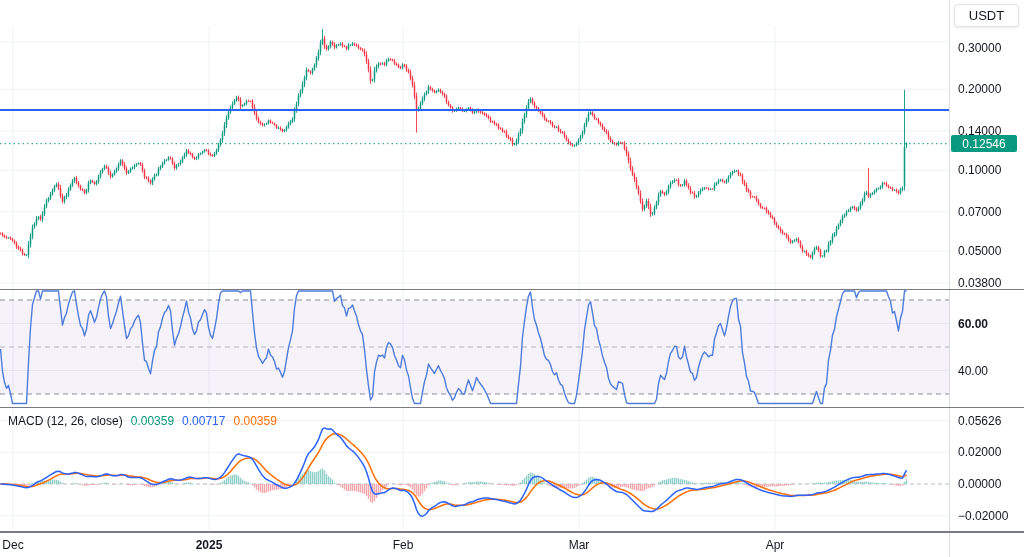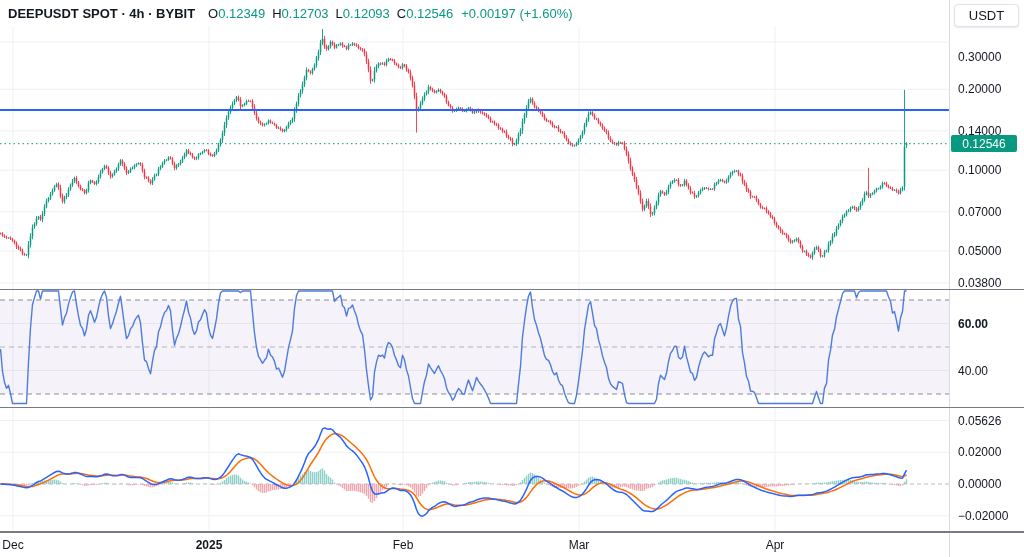--- a/index.html
+++ b/index.html
@@ -95,30 +95,30 @@
         <polyline points="0.5,349.0 2.5,371.3 4.5,382.3 6.5,388.3 8.5,385.3 10.5,393.5 12.5,403.5 14.5,403.5 16.5,403.5 18.5,403.5 20.5,403.5 22.5,403.5 24.5,403.5 26.5,403.5 28.5,362.2 30.5,328.0 32.5,304.5 34.5,297.6 36.5,291.0 38.5,291.0 40.5,299.1 42.5,291.0 44.5,291.0 46.5,291.0 48.5,291.0 50.5,291.0 52.5,291.0 54.5,291.0 56.5,291.0 58.5,291.0 60.5,308.4 62.5,325.1 64.5,317.6 66.5,313.2 68.5,304.1 70.5,297.4 72.5,291.9 74.5,291.0 76.5,304.6 78.5,316.0 80.5,325.4 82.5,328.3 84.5,335.7 86.5,329.2 88.5,315.3 90.5,310.7 92.5,316.0 94.5,322.2 96.5,317.3 98.5,307.3 100.5,299.2 102.5,294.0 104.5,291.0 106.5,297.1 108.5,315.9 110.5,328.6 112.5,323.7 114.5,317.1 116.5,311.2 118.5,303.0 120.5,296.1 122.5,310.6 124.5,325.4 126.5,338.6 128.5,335.6 130.5,328.9 132.5,326.4 134.5,320.9 136.5,317.5 138.5,315.3 140.5,322.9 142.5,343.1 144.5,360.1 146.5,361.6 148.5,368.5 150.5,373.8 152.5,361.2 154.5,350.3 156.5,346.7 158.5,331.8 160.5,326.8 162.5,318.2 164.5,312.6 166.5,310.6 168.5,305.5 170.5,310.8 172.5,330.5 174.5,345.2 176.5,338.1 178.5,333.8 180.5,326.6 182.5,317.4 184.5,310.0 186.5,301.0 188.5,312.1 190.5,318.1 192.5,328.9 194.5,334.4 196.5,330.8 198.5,321.9 200.5,319.8 202.5,314.5 204.5,309.7 206.5,313.2 208.5,327.3 210.5,335.2 212.5,338.4 214.5,329.2 216.5,318.7 218.5,303.4 220.5,292.9 222.5,291.0 224.5,291.0 226.5,291.0 228.5,291.0 230.5,291.0 232.5,291.0 234.5,291.0 236.5,291.0 238.5,291.0 240.5,292.6 242.5,291.0 244.5,291.0 246.5,291.0 248.5,291.0 250.5,291.0 252.5,312.4 254.5,333.2 256.5,347.5 258.5,356.4 260.5,359.7 262.5,363.3 264.5,360.3 266.5,357.7 268.5,349.2 270.5,355.0 272.5,356.9 274.5,361.5 276.5,369.1 278.5,368.0 280.5,372.4 282.5,377.2 284.5,371.3 286.5,359.3 288.5,347.7 290.5,339.7 292.5,330.8 294.5,308.4 296.5,295.6 298.5,291.0 300.5,291.0 302.5,291.0 304.5,291.0 306.5,291.0 308.5,291.0 310.5,291.0 312.5,291.0 314.5,291.0 316.5,291.0 318.5,291.0 320.5,291.0 322.5,291.0 324.5,291.0 326.5,291.0 328.5,291.0 330.5,291.0 332.5,291.0 334.5,301.3 336.5,298.3 338.5,297.3 340.5,295.2 342.5,305.6 344.5,307.8 346.5,316.0 348.5,308.4 350.5,307.9 352.5,305.0 354.5,310.9 356.5,315.9 358.5,324.8 360.5,330.9 362.5,334.7 364.5,349.7 366.5,369.6 368.5,385.9 370.5,400.0 372.5,396.7 374.5,372.1 376.5,362.1 378.5,355.1 380.5,356.4 382.5,355.0 384.5,358.1 386.5,347.3 388.5,342.5 390.5,343.8 392.5,347.3 394.5,355.5 396.5,359.9 398.5,365.7 400.5,367.7 402.5,355.3 404.5,359.8 406.5,369.9 408.5,376.0 410.5,387.5 412.5,398.6 414.5,403.5 416.5,403.5 418.5,403.5 420.5,403.5 422.5,392.2 424.5,381.7 426.5,375.1 428.5,364.0 430.5,367.6 432.5,370.6 434.5,373.5 436.5,369.3 438.5,365.7 440.5,370.6 442.5,374.0 444.5,378.6 446.5,387.7 448.5,392.4 450.5,395.6 452.5,400.3 454.5,397.8 456.5,392.3 458.5,388.6 460.5,390.4 462.5,394.1 464.5,394.1 466.5,386.1 468.5,380.0 470.5,385.4 472.5,390.8 474.5,384.9 476.5,377.4 478.5,381.2 480.5,384.0 482.5,386.5 484.5,389.8 486.5,393.7 488.5,398.1 490.5,403.5 492.5,403.5 494.5,403.5 496.5,403.5 498.5,403.5 500.5,403.5 502.5,403.5 504.5,403.5 506.5,403.5 508.5,403.5 510.5,403.5 512.5,403.5 514.5,403.5 516.5,403.5 518.5,384.1 520.5,366.3 522.5,337.0 524.5,321.0 526.5,306.6 528.5,296.0 530.5,291.9 532.5,307.2 534.5,319.5 536.5,325.2 538.5,332.9 540.5,338.5 542.5,346.8 544.5,355.6 546.5,359.3 548.5,360.4 550.5,364.8 552.5,371.5 554.5,374.8 556.5,372.7 558.5,380.0 560.5,384.3 562.5,385.6 564.5,393.0 566.5,398.5 568.5,402.7 570.5,403.5 572.5,403.5 574.5,403.5 576.5,395.1 578.5,381.4 580.5,366.5 582.5,350.8 584.5,329.7 586.5,317.3 588.5,305.0 590.5,301.7 592.5,312.9 594.5,325.4 596.5,328.7 598.5,339.7 600.5,346.6 602.5,355.9 604.5,362.2 606.5,367.4 608.5,378.3 610.5,383.8 612.5,386.4 614.5,387.9 616.5,389.5 618.5,381.7 620.5,382.3 622.5,383.5 624.5,394.4 626.5,402.6 628.5,403.5 630.5,403.5 632.5,403.5 634.5,403.5 636.5,403.5 638.5,403.5 640.5,403.5 642.5,403.5 644.5,403.5 646.5,403.5 648.5,403.5 650.5,403.5 652.5,403.5 654.5,403.5 656.5,399.2 658.5,383.5 660.5,375.3 662.5,377.4 664.5,379.5 666.5,373.3 668.5,361.5 670.5,353.3 672.5,350.5 674.5,346.3 676.5,346.4 678.5,357.2 680.5,358.9 682.5,357.1 684.5,346.3 686.5,356.9 688.5,364.3 690.5,372.2 692.5,373.3 694.5,380.4 696.5,377.5 698.5,367.5 700.5,360.2 702.5,354.9 704.5,351.9 706.5,354.0 708.5,356.9 710.5,355.2 712.5,355.3 714.5,339.0 716.5,332.7 718.5,325.7 720.5,323.6 722.5,329.8 724.5,335.9 726.5,327.9 728.5,316.3 730.5,306.6 732.5,301.1 734.5,298.7 736.5,298.4 738.5,319.3 740.5,326.4 742.5,352.7 744.5,362.8 746.5,376.3 748.5,381.2 750.5,391.0 752.5,391.3 754.5,392.4 756.5,397.8 758.5,403.5 760.5,403.5 762.5,403.5 764.5,403.5 766.5,403.5 768.5,403.5 770.5,403.5 772.5,403.5 774.5,403.5 776.5,403.5 778.5,403.5 780.5,403.5 782.5,403.5 784.5,403.5 786.5,403.5 788.5,403.5 790.5,403.5 792.5,403.5 794.5,403.5 796.5,403.5 798.5,403.5 800.5,403.5 802.5,403.5 804.5,403.5 806.5,403.5 808.5,403.5 810.5,403.5 812.5,403.5 814.5,397.3 816.5,391.5 818.5,397.7 820.5,403.5 822.5,403.5 824.5,387.9 826.5,383.6 828.5,360.2 830.5,350.4 832.5,334.9 834.5,329.3 836.5,316.7 838.5,309.1 840.5,301.5 842.5,293.7 844.5,291.0 846.5,291.0 848.5,291.0 850.5,291.0 852.5,291.0 854.5,291.0 856.5,297.8 858.5,292.5 860.5,291.0 862.5,291.0 864.5,291.0 866.5,291.0 868.5,291.0 870.5,291.0 872.5,291.0 874.5,291.0 876.5,291.0 878.5,291.0 880.5,291.0 882.5,291.0 884.5,291.0 886.5,291.0 888.5,296.8 890.5,301.3 892.5,313.1 894.5,311.6 896.5,320.7 898.5,331.0 900.5,318.0 902.5,311.5 904.5,291.0 906.5,291.0 " fill="none" stroke="#4f7cdb" stroke-width="1.4" stroke-linejoin="round"></polyline>
       </g>
       <g clip-path="url(#cpD)">
         <path d="M29.80 484.0L29.80 483.9L31.20 483.9L31.20 484.0ZM31.80 484.0L31.80 482.9L33.20 482.9L33.20 484.0ZM33.80 484.0L33.80 482.2L35.20 482.2L35.20 484.0ZM35.80 484.0L35.80 481.4L37.20 481.4L37.20 484.0ZM37.80 484.0L37.80 481.0L39.20 481.0L39.20 484.0ZM39.80 484.0L39.80 481.1L41.20 481.1L41.20 484.0ZM41.80 484.0L41.80 480.9L43.20 480.9L43.20 484.0ZM43.80 484.0L43.80 480.5L45.20 480.5L45.20 484.0ZM45.80 484.0L45.80 480.1L47.20 480.1L47.20 484.0ZM47.80 484.0L47.80 479.9L49.20 479.9L49.20 484.0ZM49.80 484.0L49.80 479.8L51.20 479.8L51.20 484.0ZM51.80 484.0L51.80 479.7L53.20 479.7L53.20 484.0ZM53.80 484.0L53.80 479.6L55.20 479.6L55.20 484.0ZM55.80 484.0L55.80 479.7L57.20 479.7L57.20 484.0ZM57.80 484.0L57.80 480.3L59.20 480.3L59.20 484.0ZM59.80 484.0L59.80 481.5L61.20 481.5L61.20 484.0ZM61.80 484.0L61.80 482.9L63.20 482.9L63.20 484.0ZM63.80 484.0L63.80 483.7L65.20 483.7L65.20 484.0ZM67.80 484.0L67.80 484.0L69.20 484.0L69.20 484.0ZM69.80 484.0L69.80 483.7L71.20 483.7L71.20 484.0ZM71.80 484.0L71.80 483.4L73.20 483.4L73.20 484.0ZM73.80 484.0L73.80 483.0L75.20 483.0L75.20 484.0ZM75.80 484.0L75.80 483.3L77.20 483.3L77.20 484.0ZM77.80 484.0L77.80 483.9L79.20 483.9L79.20 484.0ZM99.80 484.0L99.80 483.8L101.20 483.8L101.20 484.0ZM101.80 484.0L101.80 483.3L103.20 483.3L103.20 484.0ZM103.80 484.0L103.80 482.8L105.20 482.8L105.20 484.0ZM105.80 484.0L105.80 482.8L107.20 482.8L107.20 484.0ZM107.80 484.0L107.80 483.3L109.20 483.3L109.20 484.0ZM117.80 484.0L117.80 483.9L119.20 483.9L119.20 484.0ZM119.80 484.0L119.80 483.4L121.20 483.4L121.20 484.0ZM121.80 484.0L121.80 483.5L123.20 483.5L123.20 484.0ZM161.80 484.0L161.80 483.5L163.20 483.5L163.20 484.0ZM163.80 484.0L163.80 482.8L165.20 482.8L165.20 484.0ZM165.80 484.0L165.80 482.4L167.20 482.4L167.20 484.0ZM167.80 484.0L167.80 482.0L169.20 482.0L169.20 484.0ZM169.80 484.0L169.80 482.0L171.20 482.0L171.20 484.0ZM171.80 484.0L171.80 482.5L173.20 482.5L173.20 484.0ZM173.80 484.0L173.80 483.4L175.20 483.4L175.20 484.0ZM175.80 484.0L175.80 483.8L177.20 483.8L177.20 484.0ZM177.80 484.0L177.80 484.0L179.20 484.0L179.20 484.0ZM179.80 484.0L179.80 483.8L181.20 483.8L181.20 484.0ZM181.80 484.0L181.80 483.5L183.20 483.5L183.20 484.0ZM183.80 484.0L183.80 483.0L185.20 483.0L185.20 484.0ZM185.80 484.0L185.80 482.4L187.20 482.4L187.20 484.0ZM187.80 484.0L187.80 482.4L189.20 482.4L189.20 484.0ZM189.80 484.0L189.80 482.6L191.20 482.6L191.20 484.0ZM191.80 484.0L191.80 483.2L193.20 483.2L193.20 484.0ZM193.80 484.0L193.80 483.8L195.20 483.8L195.20 484.0ZM199.80 484.0L199.80 484.0L201.20 484.0L201.20 484.0ZM201.80 484.0L201.80 483.8L203.20 483.8L203.20 484.0ZM203.80 484.0L203.80 483.6L205.20 483.6L205.20 484.0ZM205.80 484.0L205.80 483.6L207.20 483.6L207.20 484.0ZM207.80 484.0L207.80 483.9L209.20 483.9L209.20 484.0ZM217.80 484.0L217.80 483.7L219.20 483.7L219.20 484.0ZM219.80 484.0L219.80 482.8L221.20 482.8L221.20 484.0ZM221.80 484.0L221.80 481.5L223.20 481.5L223.20 484.0ZM223.80 484.0L223.80 479.9L225.20 479.9L225.20 484.0ZM225.80 484.0L225.80 478.2L227.20 478.2L227.20 484.0ZM227.80 484.0L227.80 476.8L229.20 476.8L229.20 484.0ZM229.80 484.0L229.80 475.7L231.20 475.7L231.20 484.0ZM231.80 484.0L231.80 475.0L233.20 475.0L233.20 484.0ZM233.80 484.0L233.80 474.6L235.20 474.6L235.20 484.0ZM235.80 484.0L235.80 474.5L237.20 474.5L237.20 484.0ZM237.80 484.0L237.80 475.5L239.20 475.5L239.20 484.0ZM239.80 484.0L239.80 477.8L241.20 477.8L241.20 484.0ZM241.80 484.0L241.80 479.6L243.20 479.6L243.20 484.0ZM243.80 484.0L243.80 481.0L245.20 481.0L245.20 484.0ZM245.80 484.0L245.80 481.8L247.20 481.8L247.20 484.0ZM247.80 484.0L247.80 482.6L249.20 482.6L249.20 484.0ZM249.80 484.0L249.80 483.5L251.20 483.5L251.20 484.0ZM291.80 484.0L291.80 483.9L293.20 483.9L293.20 484.0ZM293.80 484.0L293.80 482.0L295.20 482.0L295.20 484.0ZM295.80 484.0L295.80 479.9L297.20 479.9L297.20 484.0ZM297.80 484.0L297.80 477.6L299.20 477.6L299.20 484.0ZM299.80 484.0L299.80 475.7L301.20 475.7L301.20 484.0ZM301.80 484.0L301.80 473.8L303.20 473.8L303.20 484.0ZM303.80 484.0L303.80 471.9L305.20 471.9L305.20 484.0ZM305.80 484.0L305.80 469.9L307.20 469.9L307.20 484.0ZM307.80 484.0L307.80 469.8L309.20 469.8L309.20 484.0ZM309.80 484.0L309.80 471.0L311.20 471.0L311.20 484.0ZM311.80 484.0L311.80 471.8L313.20 471.8L313.20 484.0ZM313.80 484.0L313.80 472.2L315.20 472.2L315.20 484.0ZM315.80 484.0L315.80 471.9L317.20 471.9L317.20 484.0ZM317.80 484.0L317.80 471.1L319.20 471.1L319.20 484.0ZM319.80 484.0L319.80 469.3L321.20 469.3L321.20 484.0ZM321.80 484.0L321.80 468.2L323.20 468.2L323.20 484.0ZM323.80 484.0L323.80 470.6L325.20 470.6L325.20 484.0ZM325.80 484.0L325.80 474.0L327.20 474.0L327.20 484.0ZM327.80 484.0L327.80 476.3L329.20 476.3L329.20 484.0ZM329.80 484.0L329.80 477.5L331.20 477.5L331.20 484.0ZM331.80 484.0L331.80 479.6L333.20 479.6L333.20 484.0ZM333.80 484.0L333.80 482.4L335.20 482.4L335.20 484.0ZM389.80 484.0L389.80 483.9L391.20 483.9L391.20 484.0ZM391.80 484.0L391.80 483.4L393.20 483.4L393.20 484.0ZM393.80 484.0L393.80 483.7L395.20 483.7L395.20 484.0ZM429.80 484.0L429.80 483.4L431.20 483.4L431.20 484.0ZM431.80 484.0L431.80 482.4L433.20 482.4L433.20 484.0ZM433.80 484.0L433.80 481.9L435.20 481.9L435.20 484.0ZM435.80 484.0L435.80 481.2L437.20 481.2L437.20 484.0ZM437.80 484.0L437.80 480.5L439.20 480.5L439.20 484.0ZM439.80 484.0L439.80 480.4L441.20 480.4L441.20 484.0ZM441.80 484.0L441.80 480.7L443.20 480.7L443.20 484.0ZM443.80 484.0L443.80 481.2L445.20 481.2L445.20 484.0ZM445.80 484.0L445.80 482.4L447.20 482.4L447.20 484.0ZM447.80 484.0L447.80 483.5L449.20 483.5L449.20 484.0ZM461.80 484.0L461.80 483.9L463.20 483.9L463.20 484.0ZM463.80 484.0L463.80 483.6L465.20 483.6L465.20 484.0ZM465.80 484.0L465.80 483.0L467.20 483.0L467.20 484.0ZM467.80 484.0L467.80 482.2L469.20 482.2L469.20 484.0ZM469.80 484.0L469.80 482.0L471.20 482.0L471.20 484.0ZM471.80 484.0L471.80 482.2L473.20 482.2L473.20 484.0ZM473.80 484.0L473.80 482.0L475.20 482.0L475.20 484.0ZM475.80 484.0L475.80 481.6L477.20 481.6L477.20 484.0ZM477.80 484.0L477.80 481.5L479.20 481.5L479.20 484.0ZM479.80 484.0L479.80 481.6L481.20 481.6L481.20 484.0ZM481.80 484.0L481.80 481.7L483.20 481.7L483.20 484.0ZM483.80 484.0L483.80 482.0L485.20 482.0L485.20 484.0ZM485.80 484.0L485.80 482.3L487.20 482.3L487.20 484.0ZM487.80 484.0L487.80 482.8L489.20 482.8L489.20 484.0ZM489.80 484.0L489.80 483.4L491.20 483.4L491.20 484.0ZM491.80 484.0L491.80 483.7L493.20 483.7L493.20 484.0ZM517.80 484.0L517.80 483.7L519.20 483.7L519.20 484.0ZM519.80 484.0L519.80 482.2L521.20 482.2L521.20 484.0ZM521.80 484.0L521.80 480.1L523.20 480.1L523.20 484.0ZM523.80 484.0L523.80 477.9L525.20 477.9L525.20 484.0ZM525.80 484.0L525.80 475.7L527.20 475.7L527.20 484.0ZM527.80 484.0L527.80 473.7L529.20 473.7L529.20 484.0ZM529.80 484.0L529.80 472.5L531.20 472.5L531.20 484.0ZM531.80 484.0L531.80 472.9L533.20 472.9L533.20 484.0ZM533.80 484.0L533.80 474.2L535.20 474.2L535.20 484.0ZM535.80 484.0L535.80 475.8L537.20 475.8L537.20 484.0ZM537.80 484.0L537.80 477.5L539.20 477.5L539.20 484.0ZM539.80 484.0L539.80 479.3L541.20 479.3L541.20 484.0ZM541.80 484.0L541.80 481.1L543.20 481.1L543.20 484.0ZM543.80 484.0L543.80 482.8L545.20 482.8L545.20 484.0ZM581.80 484.0L581.80 483.2L583.20 483.2L583.20 484.0ZM583.80 484.0L583.80 481.4L585.20 481.4L585.20 484.0ZM585.80 484.0L585.80 479.6L587.20 479.6L587.20 484.0ZM587.80 484.0L587.80 477.8L589.20 477.8L589.20 484.0ZM589.80 484.0L589.80 476.7L591.20 476.7L591.20 484.0ZM591.80 484.0L591.80 476.7L593.20 476.7L593.20 484.0ZM593.80 484.0L593.80 477.6L595.20 477.6L595.20 484.0ZM595.80 484.0L595.80 478.5L597.20 478.5L597.20 484.0ZM597.80 484.0L597.80 479.8L599.20 479.8L599.20 484.0ZM599.80 484.0L599.80 481.2L601.20 481.2L601.20 484.0ZM601.80 484.0L601.80 482.6L603.20 482.6L603.20 484.0ZM603.80 484.0L603.80 483.9L605.20 483.9L605.20 484.0ZM657.80 484.0L657.80 482.6L659.20 482.6L659.20 484.0ZM659.80 484.0L659.80 481.2L661.20 481.2L661.20 484.0ZM661.80 484.0L661.80 480.3L663.20 480.3L663.20 484.0ZM663.80 484.0L663.80 479.9L665.20 479.9L665.20 484.0ZM665.80 484.0L665.80 479.4L667.20 479.4L667.20 484.0ZM667.80 484.0L667.80 478.8L669.20 478.8L669.20 484.0ZM669.80 484.0L669.80 478.2L671.20 478.2L671.20 484.0ZM671.80 484.0L671.80 477.9L673.20 477.9L673.20 484.0ZM673.80 484.0L673.80 477.7L675.20 477.7L675.20 484.0ZM675.80 484.0L675.80 477.8L677.20 477.8L677.20 484.0ZM677.80 484.0L677.80 478.4L679.20 478.4L679.20 484.0ZM679.80 484.0L679.80 479.0L681.20 479.0L681.20 484.0ZM681.80 484.0L681.80 479.6L683.20 479.6L683.20 484.0ZM683.80 484.0L683.80 479.7L685.20 479.7L685.20 484.0ZM685.80 484.0L685.80 480.3L687.20 480.3L687.20 484.0ZM687.80 484.0L687.80 481.0L689.20 481.0L689.20 484.0ZM689.80 484.0L689.80 481.9L691.20 481.9L691.20 484.0ZM691.80 484.0L691.80 482.5L693.20 482.5L693.20 484.0ZM693.80 484.0L693.80 483.2L695.20 483.2L695.20 484.0ZM695.80 484.0L695.80 483.5L697.20 483.5L697.20 484.0ZM697.80 484.0L697.80 483.5L699.20 483.5L699.20 484.0ZM699.80 484.0L699.80 483.3L701.20 483.3L701.20 484.0ZM701.80 484.0L701.80 483.0L703.20 483.0L703.20 484.0ZM703.80 484.0L703.80 482.8L705.20 482.8L705.20 484.0ZM705.80 484.0L705.80 482.7L707.20 482.7L707.20 484.0ZM707.80 484.0L707.80 482.7L709.20 482.7L709.20 484.0ZM709.80 484.0L709.80 482.8L711.20 482.8L711.20 484.0ZM711.80 484.0L711.80 482.8L713.20 482.8L713.20 484.0ZM713.80 484.0L713.80 482.5L715.20 482.5L715.20 484.0ZM715.80 484.0L715.80 482.3L717.20 482.3L717.20 484.0ZM717.80 484.0L717.80 482.0L719.20 482.0L719.20 484.0ZM719.80 484.0L719.80 481.9L721.20 481.9L721.20 484.0ZM721.80 484.0L721.80 482.0L723.20 482.0L723.20 484.0ZM723.80 484.0L723.80 482.2L725.20 482.2L725.20 484.0ZM725.80 484.0L725.80 482.3L727.20 482.3L727.20 484.0ZM727.80 484.0L727.80 482.2L729.20 482.2L729.20 484.0ZM729.80 484.0L729.80 481.9L731.20 481.9L731.20 484.0ZM731.80 484.0L731.80 481.7L733.20 481.7L733.20 484.0ZM733.80 484.0L733.80 481.6L735.20 481.6L735.20 484.0ZM735.80 484.0L735.80 481.7L737.20 481.7L737.20 484.0ZM737.80 484.0L737.80 482.2L739.20 482.2L739.20 484.0ZM739.80 484.0L739.80 482.7L741.20 482.7L741.20 484.0ZM741.80 484.0L741.80 483.6L743.20 483.6L743.20 484.0ZM797.80 484.0L797.80 483.8L799.20 483.8L799.20 484.0ZM799.80 484.0L799.80 483.8L801.20 483.8L801.20 484.0ZM801.80 484.0L801.80 483.9L803.20 483.9L803.20 484.0ZM803.80 484.0L803.80 483.8L805.20 483.8L805.20 484.0ZM805.80 484.0L805.80 483.8L807.20 483.8L807.20 484.0ZM807.80 484.0L807.80 483.8L809.20 483.8L809.20 484.0ZM809.80 484.0L809.80 483.8L811.20 483.8L811.20 484.0ZM811.80 484.0L811.80 483.5L813.20 483.5L813.20 484.0ZM813.80 484.0L813.80 483.0L815.20 483.0L815.20 484.0ZM815.80 484.0L815.80 482.6L817.20 482.6L817.20 484.0ZM817.80 484.0L817.80 482.5L819.20 482.5L819.20 484.0ZM819.80 484.0L819.80 482.7L821.20 482.7L821.20 484.0ZM821.80 484.0L821.80 482.7L823.20 482.7L823.20 484.0ZM823.80 484.0L823.80 482.5L825.20 482.5L825.20 484.0ZM825.80 484.0L825.80 482.4L827.20 482.4L827.20 484.0ZM827.80 484.0L827.80 482.0L829.20 482.0L829.20 484.0ZM829.80 484.0L829.80 481.7L831.20 481.7L831.20 484.0ZM831.80 484.0L831.80 481.2L833.20 481.2L833.20 484.0ZM833.80 484.0L833.80 480.9L835.20 480.9L835.20 484.0ZM835.80 484.0L835.80 480.6L837.20 480.6L837.20 484.0ZM837.80 484.0L837.80 480.3L839.20 480.3L839.20 484.0ZM839.80 484.0L839.80 480.1L841.20 480.1L841.20 484.0ZM841.80 484.0L841.80 479.9L843.20 479.9L843.20 484.0ZM843.80 484.0L843.80 479.8L845.20 479.8L845.20 484.0ZM845.80 484.0L845.80 479.8L847.20 479.8L847.20 484.0ZM847.80 484.0L847.80 479.9L849.20 479.9L849.20 484.0ZM849.80 484.0L849.80 480.1L851.20 480.1L851.20 484.0ZM851.80 484.0L851.80 480.3L853.20 480.3L853.20 484.0ZM853.80 484.0L853.80 480.8L855.20 480.8L855.20 484.0ZM855.80 484.0L855.80 481.4L857.20 481.4L857.20 484.0ZM857.80 484.0L857.80 481.8L859.20 481.8L859.20 484.0ZM859.80 484.0L859.80 481.9L861.20 481.9L861.20 484.0ZM861.80 484.0L861.80 481.9L863.20 481.9L863.20 484.0ZM863.80 484.0L863.80 481.7L865.20 481.7L865.20 484.0ZM865.80 484.0L865.80 481.6L867.20 481.6L867.20 484.0ZM867.80 484.0L867.80 482.0L869.20 482.0L869.20 484.0ZM869.80 484.0L869.80 482.3L871.20 482.3L871.20 484.0ZM871.80 484.0L871.80 482.6L873.20 482.6L873.20 484.0ZM873.80 484.0L873.80 482.7L875.20 482.7L875.20 484.0ZM875.80 484.0L875.80 482.8L877.20 482.8L877.20 484.0ZM877.80 484.0L877.80 482.9L879.20 482.9L879.20 484.0ZM879.80 484.0L879.80 483.0L881.20 483.0L881.20 484.0ZM881.80 484.0L881.80 483.0L883.20 483.0L883.20 484.0ZM883.80 484.0L883.80 483.1L885.20 483.1L885.20 484.0ZM885.80 484.0L885.80 483.5L887.20 483.5L887.20 484.0ZM903.80 484.0L903.80 481.8L905.20 481.8L905.20 484.0ZM905.80 484.0L905.80 479.3L907.20 479.3L907.20 484.0Z" fill="#8ecfc7"></path>
         <path d="M-0.20 484.0L-0.20 484.0L1.20 484.0L1.20 484.0ZM1.80 484.0L1.80 484.1L3.20 484.1L3.20 484.0ZM3.80 484.0L3.80 484.3L5.20 484.3L5.20 484.0ZM5.80 484.0L5.80 484.4L7.20 484.4L7.20 484.0ZM7.80 484.0L7.80 484.4L9.20 484.4L9.20 484.0ZM9.80 484.0L9.80 484.5L11.20 484.5L11.20 484.0ZM11.80 484.0L11.80 484.6L13.20 484.6L13.20 484.0ZM13.80 484.0L13.80 484.7L15.20 484.7L15.20 484.0ZM15.80 484.0L15.80 484.9L17.20 484.9L17.20 484.0ZM17.80 484.0L17.80 485.1L19.20 485.1L19.20 484.0ZM19.80 484.0L19.80 485.2L21.20 485.2L21.20 484.0ZM21.80 484.0L21.80 485.3L23.20 485.3L23.20 484.0ZM23.80 484.0L23.80 485.4L25.20 485.4L25.20 484.0ZM25.80 484.0L25.80 485.3L27.20 485.3L27.20 484.0ZM27.80 484.0L27.80 484.8L29.20 484.8L29.20 484.0ZM65.80 484.0L65.80 484.1L67.20 484.1L67.20 484.0ZM79.80 484.0L79.80 484.6L81.20 484.6L81.20 484.0ZM81.80 484.0L81.80 485.2L83.20 485.2L83.20 484.0ZM83.80 484.0L83.80 485.8L85.20 485.8L85.20 484.0ZM85.80 484.0L85.80 485.9L87.20 485.9L87.20 484.0ZM87.80 484.0L87.80 485.5L89.20 485.5L89.20 484.0ZM89.80 484.0L89.80 485.0L91.20 485.0L91.20 484.0ZM91.80 484.0L91.80 484.9L93.20 484.9L93.20 484.0ZM93.80 484.0L93.80 485.0L95.20 485.0L95.20 484.0ZM95.80 484.0L95.80 484.9L97.20 484.9L97.20 484.0ZM97.80 484.0L97.80 484.4L99.20 484.4L99.20 484.0ZM109.80 484.0L109.80 484.1L111.20 484.1L111.20 484.0ZM111.80 484.0L111.80 484.5L113.20 484.5L113.20 484.0ZM113.80 484.0L113.80 484.5L115.20 484.5L115.20 484.0ZM115.80 484.0L115.80 484.4L117.20 484.4L117.20 484.0ZM123.80 484.0L123.80 484.1L125.20 484.1L125.20 484.0ZM125.80 484.0L125.80 484.9L127.20 484.9L127.20 484.0ZM127.80 484.0L127.80 485.3L129.20 485.3L129.20 484.0ZM129.80 484.0L129.80 485.4L131.20 485.4L131.20 484.0ZM131.80 484.0L131.80 485.3L133.20 485.3L133.20 484.0ZM133.80 484.0L133.80 485.0L135.20 485.0L135.20 484.0ZM135.80 484.0L135.80 484.8L137.20 484.8L137.20 484.0ZM137.80 484.0L137.80 484.5L139.20 484.5L139.20 484.0ZM139.80 484.0L139.80 484.6L141.20 484.6L141.20 484.0ZM141.80 484.0L141.80 485.2L143.20 485.2L143.20 484.0ZM143.80 484.0L143.80 486.1L145.20 486.1L145.20 484.0ZM145.80 484.0L145.80 486.6L147.20 486.6L147.20 484.0ZM147.80 484.0L147.80 487.1L149.20 487.1L149.20 484.0ZM149.80 484.0L149.80 487.5L151.20 487.5L151.20 484.0ZM151.80 484.0L151.80 487.3L153.20 487.3L153.20 484.0ZM153.80 484.0L153.80 486.7L155.20 486.7L155.20 484.0ZM155.80 484.0L155.80 486.1L157.20 486.1L157.20 484.0ZM157.80 484.0L157.80 485.2L159.20 485.2L159.20 484.0ZM159.80 484.0L159.80 484.4L161.20 484.4L161.20 484.0ZM195.80 484.0L195.80 484.1L197.20 484.1L197.20 484.0ZM197.80 484.0L197.80 484.0L199.20 484.0L199.20 484.0ZM209.80 484.0L209.80 484.4L211.20 484.4L211.20 484.0ZM211.80 484.0L211.80 484.8L213.20 484.8L213.20 484.0ZM213.80 484.0L213.80 484.8L215.20 484.8L215.20 484.0ZM215.80 484.0L215.80 484.5L217.20 484.5L217.20 484.0ZM251.80 484.0L251.80 485.2L253.20 485.2L253.20 484.0ZM253.80 484.0L253.80 487.3L255.20 487.3L255.20 484.0ZM255.80 484.0L255.80 489.5L257.20 489.5L257.20 484.0ZM257.80 484.0L257.80 491.2L259.20 491.2L259.20 484.0ZM259.80 484.0L259.80 492.3L261.20 492.3L261.20 484.0ZM261.80 484.0L261.80 493.0L263.20 493.0L263.20 484.0ZM263.80 484.0L263.80 493.0L265.20 493.0L265.20 484.0ZM265.80 484.0L265.80 492.5L267.20 492.5L267.20 484.0ZM267.80 484.0L267.80 491.5L269.20 491.5L269.20 484.0ZM269.80 484.0L269.80 490.9L271.20 490.9L271.20 484.0ZM271.80 484.0L271.80 490.3L273.20 490.3L273.20 484.0ZM273.80 484.0L273.80 489.9L275.20 489.9L275.20 484.0ZM275.80 484.0L275.80 489.8L277.20 489.8L277.20 484.0ZM277.80 484.0L277.80 489.4L279.20 489.4L279.20 484.0ZM279.80 484.0L279.80 489.1L281.20 489.1L281.20 484.0ZM281.80 484.0L281.80 488.9L283.20 488.9L283.20 484.0ZM283.80 484.0L283.80 488.4L285.20 488.4L285.20 484.0ZM285.80 484.0L285.80 487.4L287.20 487.4L287.20 484.0ZM287.80 484.0L287.80 486.3L289.20 486.3L289.20 484.0ZM289.80 484.0L289.80 485.1L291.20 485.1L291.20 484.0ZM335.80 484.0L335.80 484.2L337.20 484.2L337.20 484.0ZM337.80 484.0L337.80 485.6L339.20 485.6L339.20 484.0ZM339.80 484.0L339.80 486.5L341.20 486.5L341.20 484.0ZM341.80 484.0L341.80 488.1L343.20 488.1L343.20 484.0ZM343.80 484.0L343.80 489.4L345.20 489.4L345.20 484.0ZM345.80 484.0L345.80 490.9L347.20 490.9L347.20 484.0ZM347.80 484.0L347.80 491.0L349.20 491.0L349.20 484.0ZM349.80 484.0L349.80 491.0L351.20 491.0L351.20 484.0ZM351.80 484.0L351.80 490.7L353.20 490.7L353.20 484.0ZM353.80 484.0L353.80 490.9L355.20 490.9L355.20 484.0ZM355.80 484.0L355.80 491.2L357.20 491.2L357.20 484.0ZM357.80 484.0L357.80 491.9L359.20 491.9L359.20 484.0ZM359.80 484.0L359.80 492.6L361.20 492.6L361.20 484.0ZM361.80 484.0L361.80 493.1L363.20 493.1L363.20 484.0ZM363.80 484.0L363.80 494.1L365.20 494.1L365.20 484.0ZM365.80 484.0L365.80 496.1L367.20 496.1L367.20 484.0ZM367.80 484.0L367.80 498.8L369.20 498.8L369.20 484.0ZM369.80 484.0L369.80 502.0L371.20 502.0L371.20 484.0ZM371.80 484.0L371.80 502.9L373.20 502.9L373.20 484.0ZM373.80 484.0L373.80 500.9L375.20 500.9L375.20 484.0ZM375.80 484.0L375.80 497.9L377.20 497.9L377.20 484.0ZM377.80 484.0L377.80 494.7L379.20 494.7L379.20 484.0ZM379.80 484.0L379.80 492.3L381.20 492.3L381.20 484.0ZM381.80 484.0L381.80 490.2L383.20 490.2L383.20 484.0ZM383.80 484.0L383.80 488.9L385.20 488.9L385.20 484.0ZM385.80 484.0L385.80 486.9L387.20 486.9L387.20 484.0ZM387.80 484.0L387.80 485.0L389.20 485.0L389.20 484.0ZM395.80 484.0L395.80 484.2L397.20 484.2L397.20 484.0ZM397.80 484.0L397.80 484.9L399.20 484.9L399.20 484.0ZM399.80 484.0L399.80 485.4L401.20 485.4L401.20 484.0ZM401.80 484.0L401.80 484.9L403.20 484.9L403.20 484.0ZM403.80 484.0L403.80 484.8L405.20 484.8L405.20 484.0ZM405.80 484.0L405.80 485.4L407.20 485.4L407.20 484.0ZM407.80 484.0L407.80 486.2L409.20 486.2L409.20 484.0ZM409.80 484.0L409.80 487.6L411.20 487.6L411.20 484.0ZM411.80 484.0L411.80 489.6L413.20 489.6L413.20 484.0ZM413.80 484.0L413.80 492.4L415.20 492.4L415.20 484.0ZM415.80 484.0L415.80 495.7L417.20 495.7L417.20 484.0ZM417.80 484.0L417.80 496.7L419.20 496.7L419.20 484.0ZM419.80 484.0L419.80 495.9L421.20 495.9L421.20 484.0ZM421.80 484.0L421.80 493.8L423.20 493.8L423.20 484.0ZM423.80 484.0L423.80 491.1L425.20 491.1L425.20 484.0ZM425.80 484.0L425.80 488.3L427.20 488.3L427.20 484.0ZM427.80 484.0L427.80 485.3L429.20 485.3L429.20 484.0ZM449.80 484.0L449.80 484.5L451.20 484.5L451.20 484.0ZM451.80 484.0L451.80 485.4L453.20 485.4L453.20 484.0ZM453.80 484.0L453.80 485.6L455.20 485.6L455.20 484.0ZM455.80 484.0L455.80 485.2L457.20 485.2L457.20 484.0ZM457.80 484.0L457.80 484.5L459.20 484.5L459.20 484.0ZM459.80 484.0L459.80 484.1L461.20 484.1L461.20 484.0ZM493.80 484.0L493.80 484.1L495.20 484.1L495.20 484.0ZM495.80 484.0L495.80 484.2L497.20 484.2L497.20 484.0ZM497.80 484.0L497.80 484.7L499.20 484.7L499.20 484.0ZM499.80 484.0L499.80 484.9L501.20 484.9L501.20 484.0ZM501.80 484.0L501.80 485.0L503.20 485.0L503.20 484.0ZM503.80 484.0L503.80 485.0L505.20 485.0L505.20 484.0ZM505.80 484.0L505.80 485.4L507.20 485.4L507.20 484.0ZM507.80 484.0L507.80 485.6L509.20 485.6L509.20 484.0ZM509.80 484.0L509.80 485.6L511.20 485.6L511.20 484.0ZM511.80 484.0L511.80 485.9L513.20 485.9L513.20 484.0ZM513.80 484.0L513.80 485.8L515.20 485.8L515.20 484.0ZM515.80 484.0L515.80 485.1L517.20 485.1L517.20 484.0ZM545.80 484.0L545.80 484.2L547.20 484.2L547.20 484.0ZM547.80 484.0L547.80 485.2L549.20 485.2L549.20 484.0ZM549.80 484.0L549.80 486.0L551.20 486.0L551.20 484.0ZM551.80 484.0L551.80 486.8L553.20 486.8L553.20 484.0ZM553.80 484.0L553.80 487.4L555.20 487.4L555.20 484.0ZM555.80 484.0L555.80 487.5L557.20 487.5L557.20 484.0ZM557.80 484.0L557.80 487.8L559.20 487.8L559.20 484.0ZM559.80 484.0L559.80 488.0L561.20 488.0L561.20 484.0ZM561.80 484.0L561.80 488.0L563.20 488.0L563.20 484.0ZM563.80 484.0L563.80 488.2L565.20 488.2L565.20 484.0ZM565.80 484.0L565.80 488.4L567.20 488.4L567.20 484.0ZM567.80 484.0L567.80 488.6L569.20 488.6L569.20 484.0ZM569.80 484.0L569.80 488.6L571.20 488.6L571.20 484.0ZM571.80 484.0L571.80 488.4L573.20 488.4L573.20 484.0ZM573.80 484.0L573.80 488.0L575.20 488.0L575.20 484.0ZM575.80 484.0L575.80 487.1L577.20 487.1L577.20 484.0ZM577.80 484.0L577.80 486.0L579.20 486.0L579.20 484.0ZM579.80 484.0L579.80 484.7L581.20 484.7L581.20 484.0ZM605.80 484.0L605.80 485.0L607.20 485.0L607.20 484.0ZM607.80 484.0L607.80 486.2L609.20 486.2L609.20 484.0ZM609.80 484.0L609.80 487.2L611.20 487.2L611.20 484.0ZM611.80 484.0L611.80 487.8L613.20 487.8L613.20 484.0ZM613.80 484.0L613.80 488.1L615.20 488.1L615.20 484.0ZM615.80 484.0L615.80 488.1L617.20 488.1L617.20 484.0ZM617.80 484.0L617.80 487.7L619.20 487.7L619.20 484.0ZM619.80 484.0L619.80 487.2L621.20 487.2L621.20 484.0ZM621.80 484.0L621.80 486.8L623.20 486.8L623.20 484.0ZM623.80 484.0L623.80 486.8L625.20 486.8L625.20 484.0ZM625.80 484.0L625.80 487.2L627.20 487.2L627.20 484.0ZM627.80 484.0L627.80 487.9L629.20 487.9L629.20 484.0ZM629.80 484.0L629.80 488.7L631.20 488.7L631.20 484.0ZM631.80 484.0L631.80 489.4L633.20 489.4L633.20 484.0ZM633.80 484.0L633.80 489.9L635.20 489.9L635.20 484.0ZM635.80 484.0L635.80 490.4L637.20 490.4L637.20 484.0ZM637.80 484.0L637.80 490.7L639.20 490.7L639.20 484.0ZM639.80 484.0L639.80 490.9L641.20 490.9L641.20 484.0ZM641.80 484.0L641.80 491.1L643.20 491.1L643.20 484.0ZM643.80 484.0L643.80 490.4L645.20 490.4L645.20 484.0ZM645.80 484.0L645.80 489.1L647.20 489.1L647.20 484.0ZM647.80 484.0L647.80 488.2L649.20 488.2L649.20 484.0ZM649.80 484.0L649.80 487.7L651.20 487.7L651.20 484.0ZM651.80 484.0L651.80 486.9L653.20 486.9L653.20 484.0ZM653.80 484.0L653.80 485.6L655.20 485.6L655.20 484.0ZM655.80 484.0L655.80 484.2L657.20 484.2L657.20 484.0ZM743.80 484.0L743.80 484.5L745.20 484.5L745.20 484.0ZM745.80 484.0L745.80 485.4L747.20 485.4L747.20 484.0ZM747.80 484.0L747.80 486.1L749.20 486.1L749.20 484.0ZM749.80 484.0L749.80 486.8L751.20 486.8L751.20 484.0ZM751.80 484.0L751.80 487.1L753.20 487.1L753.20 484.0ZM753.80 484.0L753.80 487.1L755.20 487.1L755.20 484.0ZM755.80 484.0L755.80 487.2L757.20 487.2L757.20 484.0ZM757.80 484.0L757.80 487.3L759.20 487.3L759.20 484.0ZM759.80 484.0L759.80 487.4L761.20 487.4L761.20 484.0ZM761.80 484.0L761.80 487.3L763.20 487.3L763.20 484.0ZM763.80 484.0L763.80 487.1L765.20 487.1L765.20 484.0ZM765.80 484.0L765.80 486.9L767.20 486.9L767.20 484.0ZM767.80 484.0L767.80 486.7L769.20 486.7L769.20 484.0ZM769.80 484.0L769.80 486.6L771.20 486.6L771.20 484.0ZM771.80 484.0L771.80 486.5L773.20 486.5L773.20 484.0ZM773.80 484.0L773.80 486.4L775.20 486.4L775.20 484.0ZM775.80 484.0L775.80 486.4L777.20 486.4L777.20 484.0ZM777.80 484.0L777.80 486.3L779.20 486.3L779.20 484.0ZM779.80 484.0L779.80 486.1L781.20 486.1L781.20 484.0ZM781.80 484.0L781.80 486.0L783.20 486.0L783.20 484.0ZM783.80 484.0L783.80 485.7L785.20 485.7L785.20 484.0ZM785.80 484.0L785.80 485.5L787.20 485.5L787.20 484.0ZM787.80 484.0L787.80 485.4L789.20 485.4L789.20 484.0ZM789.80 484.0L789.80 485.2L791.20 485.2L791.20 484.0ZM791.80 484.0L791.80 484.9L793.20 484.9L793.20 484.0ZM793.80 484.0L793.80 484.5L795.20 484.5L795.20 484.0ZM795.80 484.0L795.80 484.1L797.20 484.1L797.20 484.0ZM887.80 484.0L887.80 484.0L889.20 484.0L889.20 484.0ZM889.80 484.0L889.80 484.5L891.20 484.5L891.20 484.0ZM891.80 484.0L891.80 484.9L893.20 484.9L893.20 484.0ZM893.80 484.0L893.80 485.3L895.20 485.3L895.20 484.0ZM895.80 484.0L895.80 485.6L897.20 485.6L897.20 484.0ZM897.80 484.0L897.80 485.9L899.20 485.9L899.20 484.0ZM899.80 484.0L899.80 485.8L901.20 485.8L901.20 484.0ZM901.80 484.0L901.80 485.6L903.20 485.6L903.20 484.0Z" fill="#f2a7af"></path>
         <polyline points="0.5,483.9 2.5,484.0 4.5,484.0 6.5,484.1 8.5,484.2 10.5,484.3 12.5,484.5 14.5,484.6 16.5,484.9 18.5,485.1 20.5,485.4 22.5,485.8 24.5,486.1 26.5,486.5 28.5,486.6 30.5,486.6 32.5,486.4 34.5,485.9 36.5,485.3 38.5,484.5 40.5,483.8 42.5,483.0 44.5,482.1 46.5,481.2 48.5,480.2 50.5,479.1 52.5,478.0 54.5,476.9 56.5,475.8 58.5,474.9 60.5,474.3 62.5,474.0 64.5,473.9 66.5,473.9 68.5,473.9 70.5,473.9 72.5,473.7 74.5,473.5 76.5,473.3 78.5,473.3 80.5,473.4 82.5,473.7 84.5,474.2 86.5,474.6 88.5,475.0 90.5,475.3 92.5,475.5 94.5,475.7 96.5,475.9 98.5,476.0 100.5,476.0 102.5,475.8 104.5,475.5 106.5,475.2 108.5,475.0 110.5,475.1 112.5,475.2 114.5,475.3 116.5,475.4 118.5,475.4 120.5,475.2 122.5,475.1 124.5,475.1 126.5,475.3 128.5,475.7 130.5,476.0 132.5,476.3 134.5,476.6 136.5,476.8 138.5,476.9 140.5,477.1 142.5,477.4 144.5,477.9 146.5,478.5 148.5,479.3 150.5,480.2 152.5,481.0 154.5,481.7 156.5,482.2 158.5,482.5 160.5,482.6 162.5,482.5 164.5,482.2 166.5,481.8 168.5,481.3 170.5,480.8 172.5,480.4 174.5,480.3 176.5,480.2 178.5,480.2 180.5,480.2 182.5,480.0 184.5,479.8 186.5,479.4 188.5,479.0 190.5,478.6 192.5,478.4 194.5,478.4 196.5,478.4 198.5,478.4 200.5,478.4 202.5,478.4 204.5,478.2 206.5,478.1 208.5,478.1 210.5,478.2 212.5,478.4 214.5,478.6 216.5,478.7 218.5,478.7 220.5,478.3 222.5,477.7 224.5,476.7 226.5,475.3 228.5,473.5 230.5,471.4 232.5,469.1 234.5,466.8 236.5,464.4 238.5,462.3 240.5,460.7 242.5,459.6 244.5,458.9 246.5,458.3 248.5,458.0 250.5,457.9 252.5,458.2 254.5,459.0 256.5,460.4 258.5,462.2 260.5,464.3 262.5,466.5 264.5,468.8 266.5,470.9 268.5,472.8 270.5,474.5 272.5,476.1 274.5,477.6 276.5,479.0 278.5,480.4 280.5,481.6 282.5,482.9 284.5,484.0 286.5,484.8 288.5,485.4 290.5,485.7 292.5,485.6 294.5,485.1 296.5,484.1 298.5,482.5 300.5,480.4 302.5,477.9 304.5,474.8 306.5,471.3 308.5,467.8 310.5,464.5 312.5,461.5 314.5,458.5 316.5,455.5 318.5,452.3 320.5,448.6 322.5,444.7 324.5,441.3 326.5,438.8 328.5,436.9 330.5,435.3 332.5,434.2 334.5,433.8 336.5,433.8 338.5,434.3 340.5,434.9 342.5,435.9 344.5,437.3 346.5,439.0 348.5,440.7 350.5,442.5 352.5,444.2 354.5,445.9 356.5,447.7 358.5,449.7 360.5,451.8 362.5,454.1 364.5,456.6 366.5,459.7 368.5,463.3 370.5,467.8 372.5,472.6 374.5,476.8 376.5,480.3 378.5,483.0 380.5,485.0 382.5,486.6 384.5,487.8 386.5,488.5 388.5,488.8 390.5,488.8 392.5,488.6 394.5,488.5 396.5,488.5 398.5,488.8 400.5,489.1 402.5,489.3 404.5,489.6 406.5,489.9 408.5,490.5 410.5,491.4 412.5,492.8 414.5,494.9 416.5,497.8 418.5,501.0 420.5,504.0 422.5,506.4 424.5,508.2 426.5,509.2 428.5,509.6 430.5,509.4 432.5,509.0 434.5,508.5 436.5,507.8 438.5,506.9 440.5,506.0 442.5,505.2 444.5,504.5 446.5,504.1 448.5,504.0 450.5,504.1 452.5,504.5 454.5,504.9 456.5,505.2 458.5,505.3 460.5,505.3 462.5,505.3 464.5,505.2 466.5,504.9 468.5,504.5 470.5,504.0 472.5,503.5 474.5,503.0 476.5,502.4 478.5,501.8 480.5,501.2 482.5,500.6 484.5,500.1 486.5,499.7 488.5,499.4 490.5,499.2 492.5,499.1 494.5,499.2 496.5,499.2 498.5,499.4 500.5,499.6 502.5,499.9 504.5,500.1 506.5,500.5 508.5,500.8 510.5,501.3 512.5,501.7 514.5,502.2 516.5,502.5 518.5,502.4 520.5,502.0 522.5,501.0 524.5,499.4 526.5,497.4 528.5,494.8 530.5,491.9 532.5,489.1 534.5,486.7 536.5,484.6 538.5,483.0 540.5,481.8 542.5,481.1 544.5,480.8 546.5,480.8 548.5,481.1 550.5,481.6 552.5,482.3 554.5,483.2 556.5,484.1 558.5,485.0 560.5,486.0 562.5,487.0 564.5,488.0 566.5,489.1 568.5,490.3 570.5,491.5 572.5,492.6 574.5,493.6 576.5,494.3 578.5,494.9 580.5,495.0 582.5,494.8 584.5,494.2 586.5,493.1 588.5,491.5 590.5,489.7 592.5,487.9 594.5,486.3 596.5,484.9 598.5,483.9 600.5,483.2 602.5,482.8 604.5,482.8 606.5,483.0 608.5,483.6 610.5,484.4 612.5,485.3 614.5,486.4 616.5,487.4 618.5,488.3 620.5,489.1 622.5,489.8 624.5,490.5 626.5,491.3 628.5,492.3 630.5,493.5 632.5,494.8 634.5,496.3 636.5,497.9 638.5,499.6 640.5,501.3 642.5,503.1 644.5,504.7 646.5,505.9 648.5,507.0 650.5,507.9 652.5,508.6 654.5,509.1 656.5,509.1 658.5,508.8 660.5,508.1 662.5,507.2 664.5,506.1 666.5,505.0 668.5,503.7 670.5,502.2 672.5,500.7 674.5,499.2 676.5,497.6 678.5,496.2 680.5,495.0 682.5,493.9 684.5,492.8 686.5,491.9 688.5,491.1 690.5,490.6 692.5,490.2 694.5,490.0 696.5,489.9 698.5,489.7 700.5,489.5 702.5,489.3 704.5,489.0 706.5,488.7 708.5,488.3 710.5,488.0 712.5,487.7 714.5,487.4 716.5,486.9 718.5,486.4 720.5,485.9 722.5,485.4 724.5,485.0 726.5,484.5 728.5,484.1 730.5,483.6 732.5,483.0 734.5,482.4 736.5,481.8 738.5,481.3 740.5,481.0 742.5,480.9 744.5,481.0 746.5,481.4 748.5,481.9 750.5,482.6 752.5,483.4 754.5,484.1 756.5,484.9 758.5,485.8 760.5,486.6 762.5,487.5 764.5,488.2 766.5,489.0 768.5,489.7 770.5,490.3 772.5,490.9 774.5,491.5 776.5,492.1 778.5,492.7 780.5,493.2 782.5,493.7 784.5,494.1 786.5,494.5 788.5,494.9 790.5,495.2 792.5,495.4 794.5,495.5 796.5,495.5 798.5,495.5 800.5,495.4 802.5,495.4 804.5,495.4 806.5,495.3 808.5,495.3 810.5,495.2 812.5,495.1 814.5,494.9 816.5,494.5 818.5,494.1 820.5,493.8 822.5,493.5 824.5,493.1 826.5,492.7 828.5,492.2 830.5,491.6 832.5,490.9 834.5,490.2 836.5,489.3 838.5,488.4 840.5,487.4 842.5,486.4 844.5,485.4 846.5,484.3 848.5,483.3 850.5,482.3 852.5,481.4 854.5,480.6 856.5,479.9 858.5,479.4 860.5,478.9 862.5,478.4 864.5,477.8 866.5,477.2 868.5,476.7 870.5,476.3 872.5,475.9 874.5,475.6 876.5,475.3 878.5,475.0 880.5,474.8 882.5,474.5 884.5,474.3 886.5,474.2 888.5,474.2 890.5,474.3 892.5,474.5 894.5,474.8 896.5,475.2 898.5,475.7 900.5,476.2 902.5,476.6 904.5,476.0 906.5,474.9 " fill="none" stroke="#ff6d00" stroke-width="1.5" stroke-linejoin="round"></polyline>
         <polyline points="0.5,483.9 2.5,484.1 4.5,484.3 6.5,484.5 8.5,484.6 10.5,484.8 12.5,485.0 14.5,485.3 16.5,485.8 18.5,486.2 20.5,486.6 22.5,487.1 24.5,487.5 26.5,487.8 28.5,487.4 30.5,486.5 32.5,485.3 34.5,484.1 36.5,482.7 38.5,481.5 40.5,480.9 42.5,479.9 44.5,478.7 46.5,477.3 48.5,476.1 50.5,474.9 52.5,473.7 54.5,472.5 56.5,471.5 58.5,471.2 60.5,471.8 62.5,472.9 64.5,473.6 66.5,474.0 68.5,473.9 70.5,473.6 72.5,473.1 74.5,472.5 76.5,472.6 78.5,473.2 80.5,474.0 82.5,474.9 84.5,475.9 86.5,476.6 88.5,476.5 90.5,476.3 92.5,476.4 94.5,476.7 96.5,476.8 98.5,476.5 100.5,475.8 102.5,475.1 104.5,474.3 106.5,474.0 108.5,474.3 110.5,475.1 112.5,475.7 114.5,475.8 116.5,475.8 118.5,475.3 120.5,474.6 122.5,474.6 124.5,475.2 126.5,476.2 128.5,477.0 130.5,477.4 132.5,477.6 134.5,477.6 136.5,477.5 138.5,477.4 140.5,477.7 142.5,478.5 144.5,479.9 146.5,481.2 148.5,482.4 150.5,483.7 152.5,484.3 154.5,484.4 156.5,484.4 158.5,483.7 160.5,483.0 162.5,482.0 164.5,481.0 166.5,480.2 168.5,479.3 170.5,478.7 172.5,479.0 174.5,479.7 176.5,480.0 178.5,480.2 180.5,480.0 182.5,479.5 184.5,478.8 186.5,477.8 188.5,477.3 190.5,477.3 192.5,477.6 194.5,478.2 196.5,478.5 198.5,478.4 200.5,478.4 202.5,478.1 204.5,477.8 206.5,477.7 208.5,478.0 210.5,478.6 212.5,479.2 214.5,479.4 216.5,479.2 218.5,478.4 220.5,477.1 222.5,475.2 224.5,472.6 226.5,469.5 228.5,466.3 230.5,463.1 232.5,460.1 234.5,457.4 236.5,454.9 238.5,453.8 240.5,454.6 242.5,455.3 244.5,455.9 246.5,456.1 248.5,456.7 250.5,457.4 252.5,459.4 254.5,462.4 256.5,465.9 258.5,469.4 260.5,472.6 262.5,475.6 264.5,477.8 266.5,479.4 268.5,480.3 270.5,481.4 272.5,482.4 274.5,483.5 276.5,484.8 278.5,485.7 280.5,486.7 282.5,487.8 284.5,488.3 286.5,488.3 288.5,487.6 290.5,486.7 292.5,485.6 294.5,483.1 296.5,480.0 298.5,476.1 300.5,472.1 302.5,467.6 304.5,462.8 306.5,457.3 308.5,453.6 310.5,451.5 312.5,449.3 314.5,446.8 316.5,443.4 318.5,439.4 320.5,434.0 322.5,428.9 324.5,427.9 326.5,428.8 328.5,429.2 330.5,428.8 332.5,429.8 334.5,432.2 336.5,434.1 338.5,435.9 340.5,437.4 342.5,440.0 344.5,442.7 346.5,445.9 348.5,447.8 350.5,449.5 352.5,450.9 354.5,452.7 356.5,454.9 358.5,457.6 360.5,460.4 362.5,463.2 364.5,466.8 366.5,471.8 368.5,478.1 370.5,485.8 372.5,491.5 374.5,493.7 376.5,494.2 378.5,493.7 380.5,493.3 382.5,492.8 384.5,492.7 386.5,491.4 388.5,489.8 390.5,488.6 392.5,488.0 394.5,488.2 396.5,488.7 398.5,489.7 400.5,490.5 402.5,490.3 404.5,490.4 406.5,491.3 408.5,492.7 410.5,495.0 412.5,498.4 414.5,503.2 416.5,509.5 418.5,513.7 420.5,515.8 422.5,516.2 424.5,515.2 426.5,513.5 428.5,510.8 430.5,508.9 432.5,507.4 434.5,506.4 436.5,505.0 438.5,503.4 440.5,502.5 442.5,501.9 444.5,501.7 446.5,502.5 448.5,503.5 450.5,504.6 452.5,505.8 454.5,506.4 456.5,506.3 458.5,505.8 460.5,505.4 462.5,505.2 464.5,504.8 466.5,503.9 468.5,502.7 470.5,502.0 472.5,501.7 474.5,501.0 476.5,500.0 478.5,499.3 480.5,498.7 482.5,498.3 484.5,498.1 486.5,498.0 488.5,498.1 490.5,498.6 492.5,498.9 494.5,499.2 496.5,499.5 498.5,500.0 500.5,500.4 502.5,500.9 504.5,501.2 506.5,501.8 508.5,502.4 510.5,502.9 512.5,503.6 514.5,504.0 516.5,503.6 518.5,502.1 520.5,500.2 522.5,497.0 524.5,493.3 526.5,489.1 528.5,484.5 530.5,480.4 532.5,478.0 534.5,476.8 536.5,476.4 538.5,476.5 540.5,477.1 542.5,478.1 544.5,479.6 546.5,481.1 548.5,482.4 550.5,483.7 552.5,485.2 554.5,486.5 556.5,487.5 558.5,488.8 560.5,490.0 562.5,491.0 564.5,492.2 566.5,493.6 568.5,494.9 570.5,496.1 572.5,497.0 574.5,497.5 576.5,497.5 578.5,496.9 580.5,495.7 582.5,494.0 584.5,491.5 586.5,488.6 588.5,485.3 590.5,482.4 592.5,480.6 594.5,479.8 596.5,479.4 598.5,479.7 600.5,480.3 602.5,481.4 604.5,482.7 606.5,484.0 608.5,485.8 610.5,487.6 612.5,489.2 614.5,490.5 616.5,491.5 618.5,492.0 620.5,492.3 622.5,492.6 624.5,493.4 626.5,494.5 628.5,496.2 630.5,498.2 632.5,500.3 634.5,502.2 636.5,504.3 638.5,506.3 640.5,508.2 642.5,510.1 644.5,511.0 646.5,511.1 648.5,511.2 650.5,511.6 652.5,511.5 654.5,510.7 656.5,509.4 658.5,507.4 660.5,505.3 662.5,503.5 664.5,502.0 666.5,500.4 668.5,498.5 670.5,496.5 672.5,494.6 674.5,492.9 676.5,491.4 678.5,490.6 680.5,490.0 682.5,489.4 684.5,488.5 686.5,488.1 688.5,488.1 690.5,488.4 692.5,488.7 694.5,489.1 696.5,489.4 698.5,489.2 700.5,488.8 702.5,488.3 704.5,487.7 706.5,487.3 708.5,487.1 710.5,486.8 712.5,486.5 714.5,485.9 716.5,485.2 718.5,484.4 720.5,483.8 722.5,483.4 724.5,483.2 726.5,482.9 728.5,482.3 730.5,481.5 732.5,480.7 734.5,480.0 736.5,479.5 738.5,479.5 740.5,479.7 742.5,480.5 744.5,481.5 746.5,482.8 748.5,484.0 750.5,485.3 752.5,486.4 754.5,487.3 756.5,488.2 758.5,489.1 760.5,490.0 762.5,490.8 764.5,491.3 766.5,491.9 768.5,492.4 770.5,492.9 772.5,493.4 774.5,494.0 776.5,494.5 778.5,494.9 780.5,495.4 782.5,495.7 784.5,495.9 786.5,496.0 788.5,496.2 790.5,496.4 792.5,496.3 794.5,496.0 796.5,495.6 798.5,495.3 800.5,495.3 802.5,495.3 804.5,495.2 806.5,495.2 808.5,495.1 810.5,495.0 812.5,494.6 814.5,493.9 816.5,493.1 818.5,492.7 820.5,492.5 822.5,492.2 824.5,491.7 826.5,491.1 828.5,490.2 830.5,489.3 832.5,488.2 834.5,487.1 836.5,485.9 838.5,484.7 840.5,483.5 842.5,482.3 844.5,481.2 846.5,480.1 848.5,479.2 850.5,478.4 852.5,477.7 854.5,477.4 856.5,477.3 858.5,477.2 860.5,476.8 862.5,476.3 864.5,475.5 866.5,474.8 868.5,474.7 870.5,474.6 872.5,474.5 874.5,474.3 876.5,474.0 878.5,473.9 880.5,473.8 882.5,473.5 884.5,473.4 886.5,473.7 888.5,474.2 890.5,474.7 892.5,475.5 894.5,476.1 896.5,476.8 898.5,477.6 900.5,478.0 902.5,478.2 904.5,473.9 906.5,470.1 " fill="none" stroke="#2962ff" stroke-width="1.5" stroke-linejoin="round"></polyline>
       </g>
     </svg>
 
-  <div class="header">
-    <span class="title">DEEPUSDT SPOT · 4h · BYBIT</span><span class="k">O</span><span class="v">0.12349</span><span class="k">H</span><span class="v">0.12703</span><span class="k">L</span><span class="v">0.12093</span><span class="k">C</span><span class="v">0.12546</span><span class="chg">+0.00197 (+1.60%)</span>
-  </div>
 
 
+  <div class="pane-label" id="macd-label">
+    <span class="plabel">MACD (12, 26, close)</span><span class="mv1 sp">0.00359</span><span class="mv2 sp">0.00717</span><span class="mv3 sp">0.00359</span>
+  </div>
 
   <div class="scale" id="price-scale">
     <div class="chip">USDT</div>
     <div class="badge" id="price-badge" style="top: 135.196px;">0.12546</div>
-  <div class="tick" style="top: 50px;">0.30000</div>
+  <div class="tick" style="top: 41px;">0.30000</div>
       <div class="tick" style="top: 82.2981px;">0.20000</div>
       <div class="tick" style="top: 123.905px;">0.14000</div>
       <div class="tick" style="top: 163.155px;">0.10000</div>
       <div class="tick" style="top: 204.761px;">0.07000</div>
       <div class="tick" style="top: 244.011px;">0.05000</div>
       <div class="tick" style="top: 276.025px;">0.03800</div>
       <div class="tick" style="top: 316.5px; font-weight: bold;">60.00</div>
       <div class="tick" style="top: 363.5px;">40.00</div>
       <div class="tick" style="top: 413.5px;">0.05626</div>
       <div class="tick" style="top: 445.25px;">0.02000</div>

